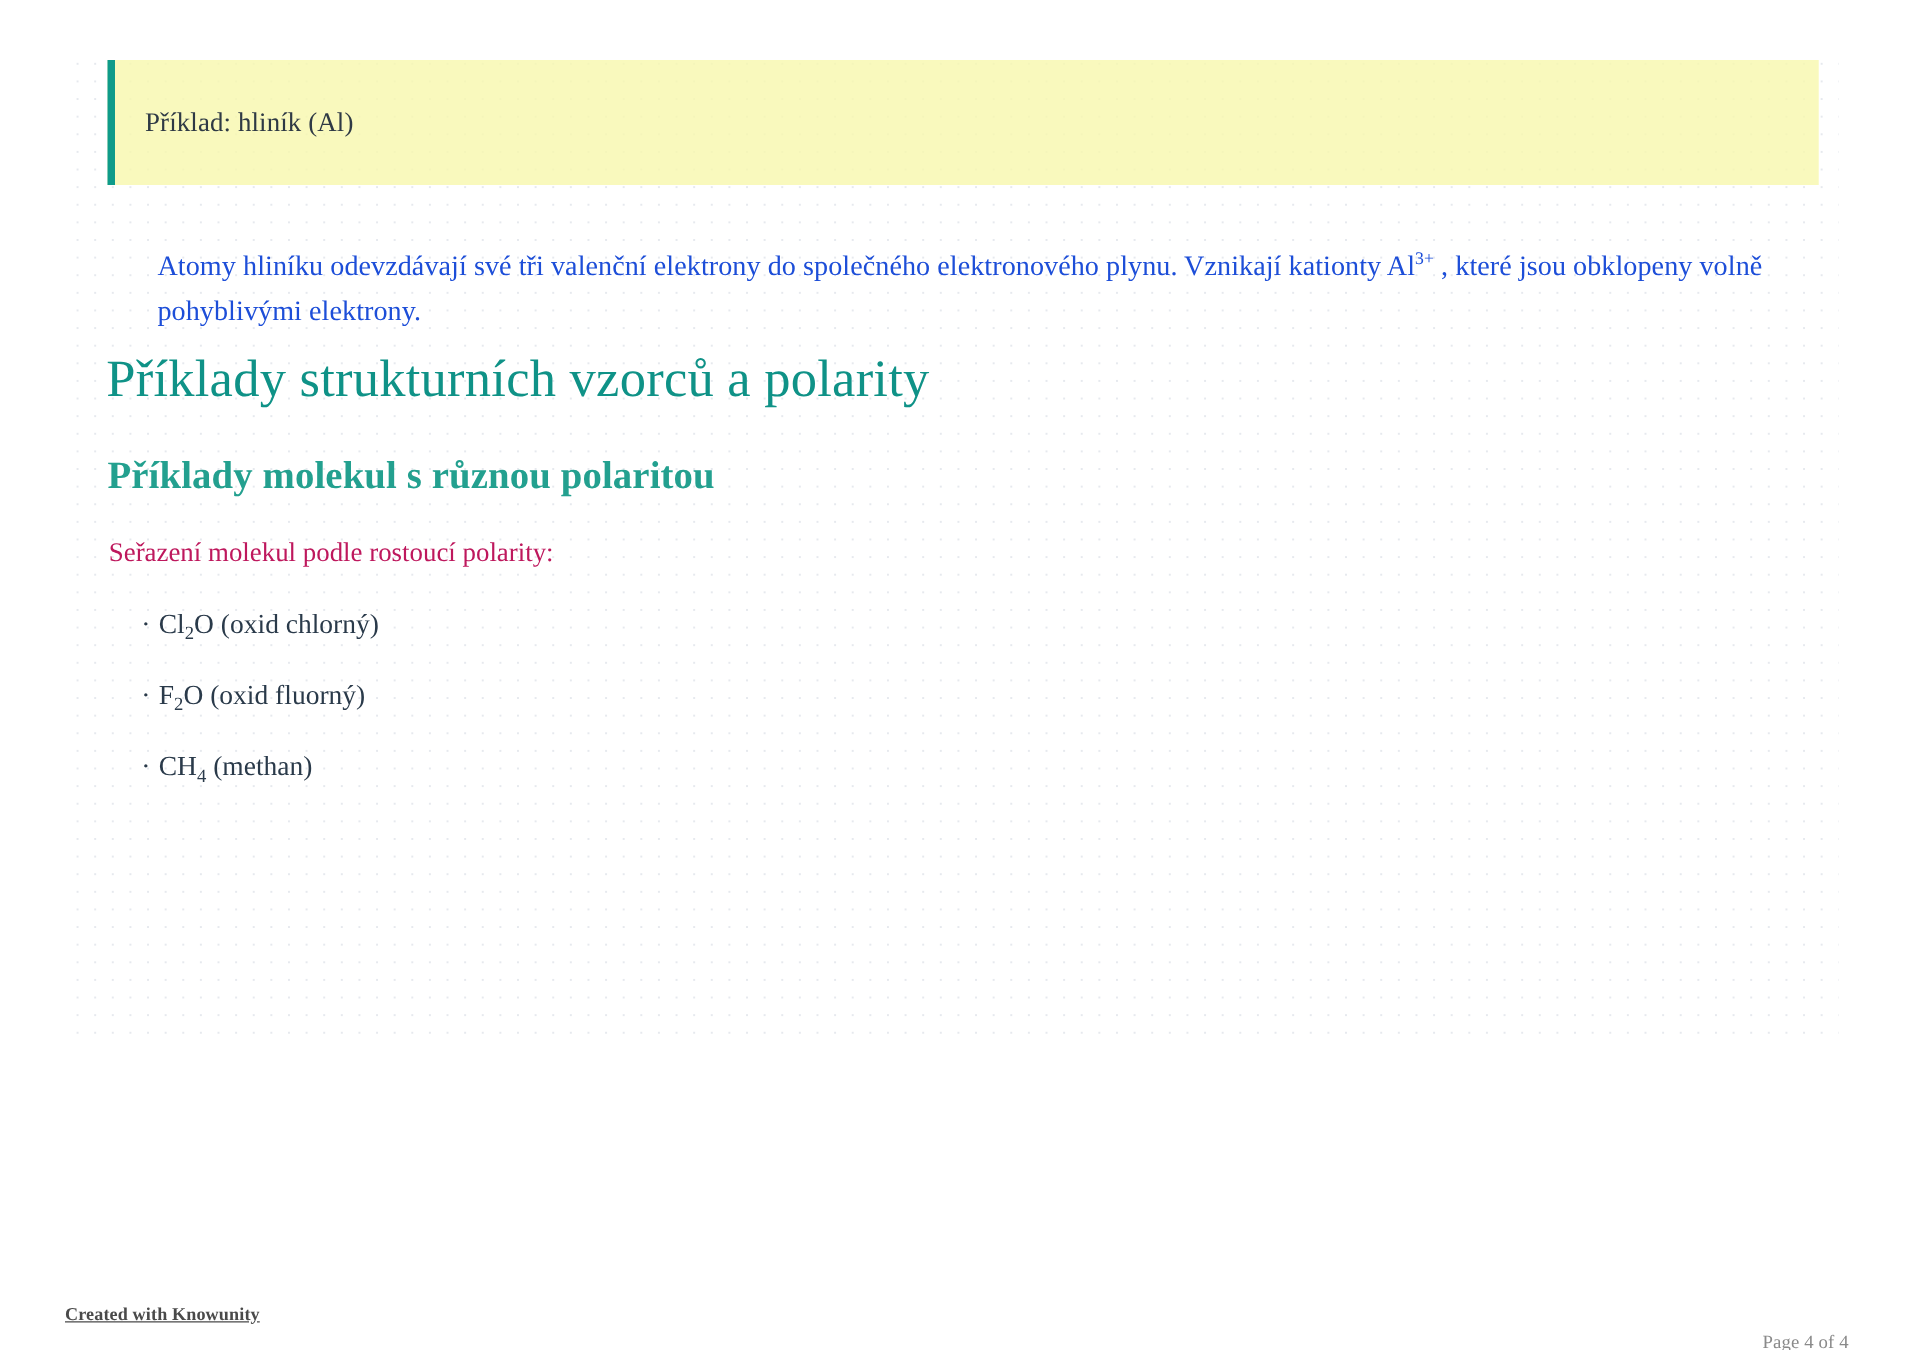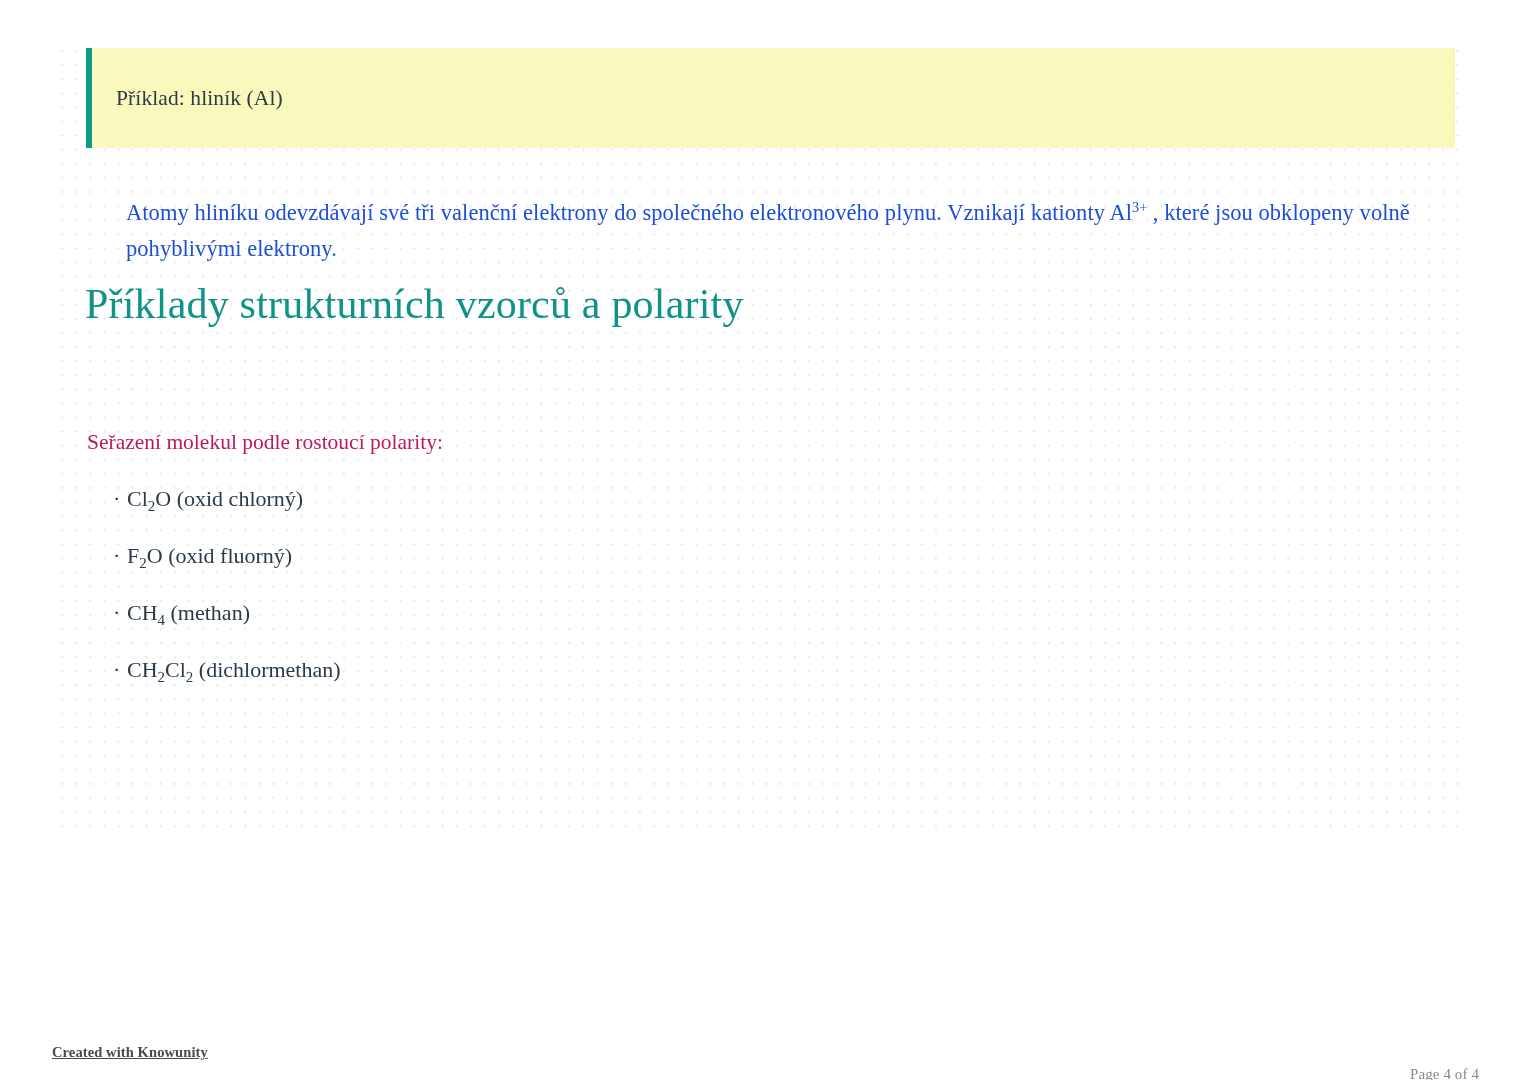--- a/index.html
+++ b/index.html
@@ -168,26 +168,26 @@
     <span class="callout-accent-bar"></span>
     <div class="callout-text">Příklad: hliník (Al)</div>
   </div>
 
   <p class="body-para">
     <span>Atomy hliníku odevzdávají své tři valenční elektrony do společného elektronového plynu. Vznikají kationty Al</span><sup>3+</sup><span> , které jsou obklopeny volně pohyblivými elektrony.</span>
   </p>
 
   <h1 class="h1">Příklady strukturních vzorců a polarity</h1>
 
+  <h2 class="h2">Příklady molekul s různou polaritou</h2>
 
   <div class="lead">Seřazení molekul podle rostoucí polarity:</div>
 
   <ul class="bullets" id="bullet-list">
       <li><span class="dot">·</span><span><span>Cl</span><sub>2</sub><span>O</span></span><span> (oxid chlorný)</span></li>
       <li><span class="dot">·</span><span><span>F</span><sub>2</sub><span>O</span></span><span> (oxid fluorný)</span></li>
       <li><span class="dot">·</span><span><span>CH</span><sub>4</sub></span><span> (methan)</span></li>
-      <li><span class="dot">·</span><span><span>CH</span><sub>2</sub><span>Cl</span><sub>2</sub></span><span> (dichlormethan)</span></li>
     </ul>
 
   <div class="footer-left">Created with Knowunity</div>
   <div class="footer-right">Page 4 of 4</div>
 
 </div>
 
 </body></html>

